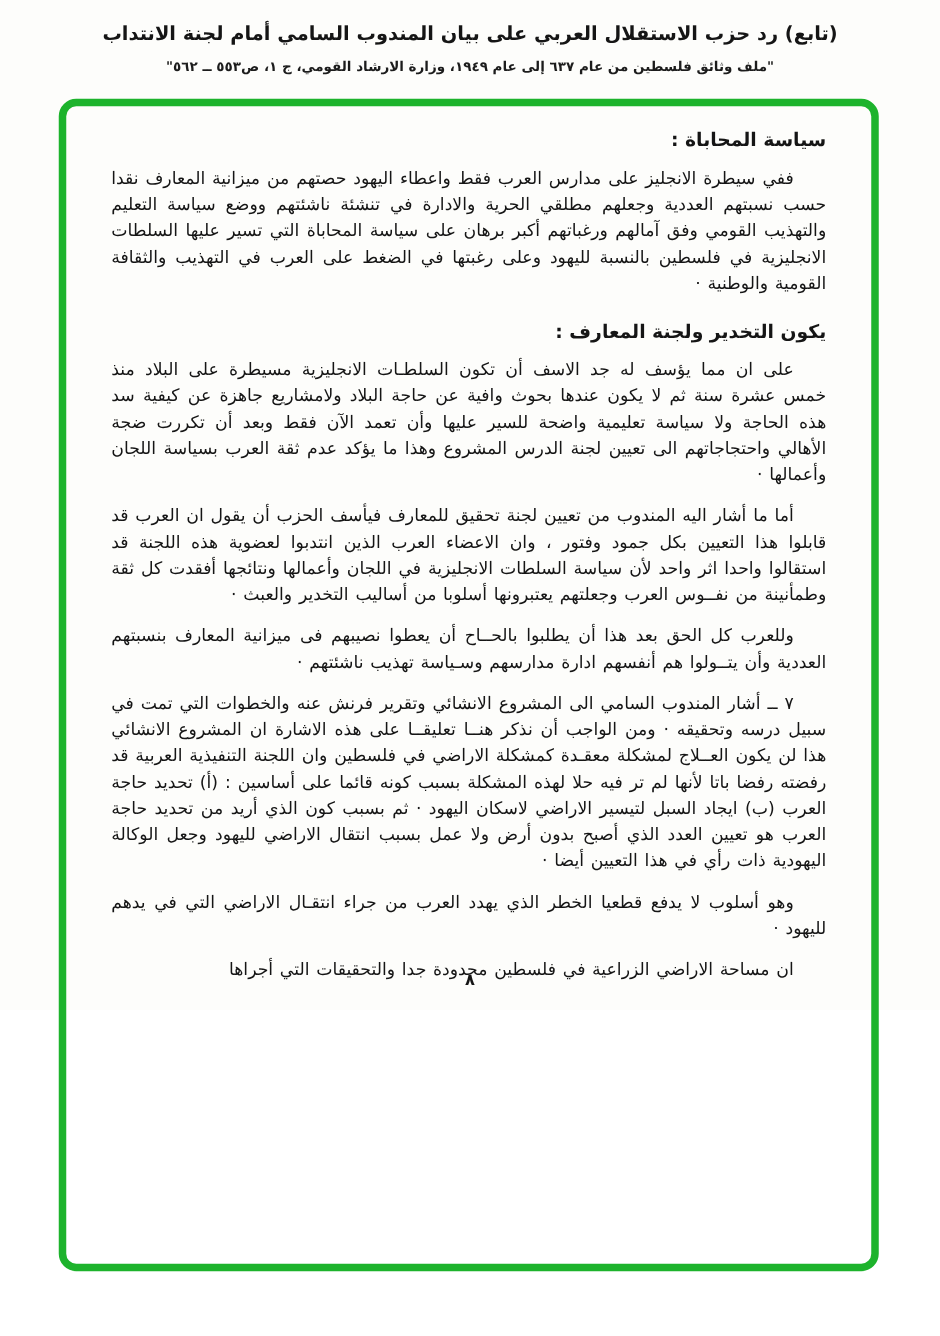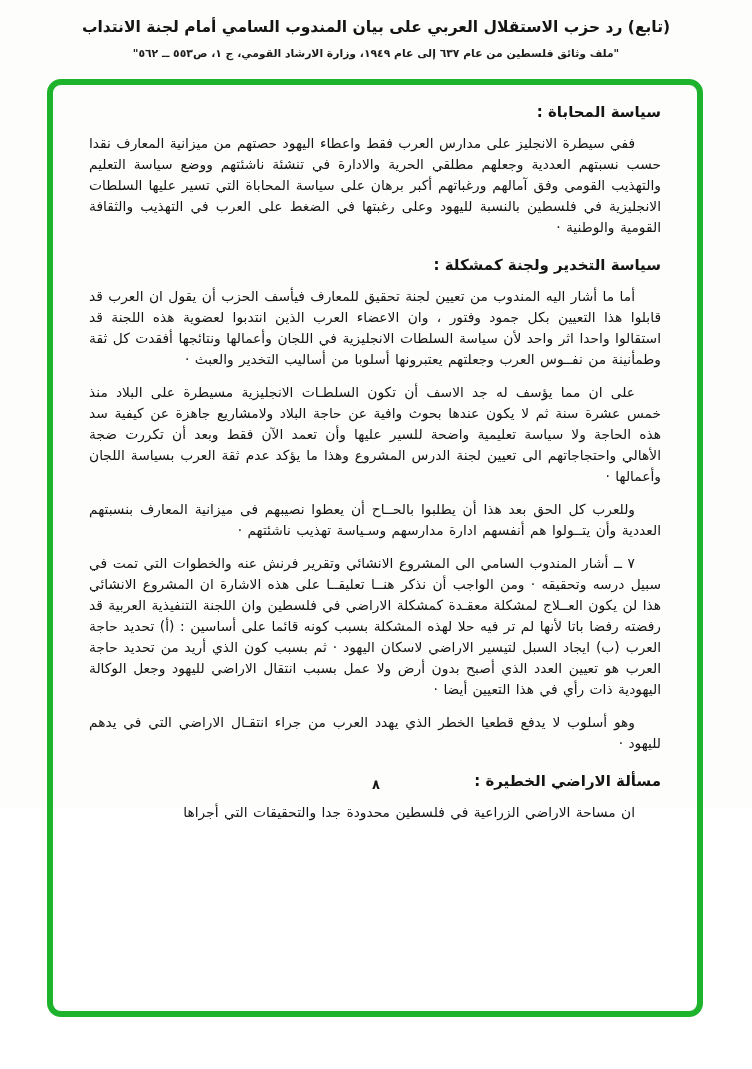--- a/index.html
+++ b/index.html
@@ -67,33 +67,32 @@
   </header>
 
   <div class="content-frame" style="border-color: rgb(29, 179, 44);">
 
     <section class="section">
       <h2 class="section-heading">سياسة المحاباة :</h2>
       <p class="para">ففي سيطرة الانجليز على مدارس العرب فقط واعطاء اليهود حصتهم من ميزانية المعارف نقدا حسب نسبتهم العددية وجعلهم مطلقي الحرية والادارة في تنشئة ناشئتهم ووضع سياسة التعليم والتهذيب القومي وفق آمالهم ورغباتهم أكبر برهان على سياسة المحاباة التي تسير عليها السلطات الانجليزية في فلسطين بالنسبة لليهود وعلى رغبتها في الضغط على العرب في التهذيب والثقافة القومية والوطنية ·</p>
     </section>
 
     <section class="section">
-      <h2 class="section-heading">سياسة التخدير ولجنة كمشكلة :</h2>
+      <h2 class="section-heading">يكون التخدير ولجنة المعارف :</h2>
+      <p class="para">على ان مما يؤسف له جد الاسف أن تكون السلطـات الانجليزية مسيطرة على البلاد منذ خمس عشرة سنة ثم لا يكون عندها بحوث وافية عن حاجة البلاد ولامشاريع جاهزة عن كيفية سد هذه الحاجة ولا سياسة تعليمية واضحة للسير عليها وأن تعمد الآن فقط وبعد أن تكررت ضجة الأهالي واحتجاجاتهم الى تعيين لجنة الدرس المشروع وهذا ما يؤكد عدم ثقة العرب بسياسة اللجان وأعمالها ·</p>
       <p class="para">أما ما أشار اليه المندوب من تعيين لجنة تحقيق للمعارف فيأسف الحزب أن يقول ان العرب قد قابلوا هذا التعيين بكل جمود وفتور ، وان الاعضاء العرب الذين انتدبوا لعضوية هذه اللجنة قد استقالوا واحدا اثر واحد لأن سياسة السلطات الانجليزية في اللجان وأعمالها ونتائجها أفقدت كل ثقة وطمأنينة من نفــوس العرب وجعلتهم يعتبرونها أسلوبا من أساليب التخدير والعبث ·</p>
-      <p class="para">على ان مما يؤسف له جد الاسف أن تكون السلطـات الانجليزية مسيطرة على البلاد منذ خمس عشرة سنة ثم لا يكون عندها بحوث وافية عن حاجة البلاد ولامشاريع جاهزة عن كيفية سد هذه الحاجة ولا سياسة تعليمية واضحة للسير عليها وأن تعمد الآن فقط وبعد أن تكررت ضجة الأهالي واحتجاجاتهم الى تعيين لجنة الدرس المشروع وهذا ما يؤكد عدم ثقة العرب بسياسة اللجان وأعمالها ·</p>
       <p class="para">وللعرب كل الحق بعد هذا أن يطلبوا بالحــاح أن يعطوا نصيبهم فى ميزانية المعارف بنسبتهم العددية وأن يتــولوا هم أنفسهم ادارة مدارسهم وسـياسة تهذيب ناشئتهم ·</p>
     </section>
 
     <section class="section">
       <p class="para">٧ ــ أشار المندوب السامي الى المشروع الانشائي وتقرير فرنش عنه والخطوات التي تمت في سبيل درسه وتحقيقه · ومن الواجب أن نذكر هنــا تعليقــا على هذه الاشارة ان المشروع الانشائي هذا لن يكون العــلاج لمشكلة معقـدة كمشكلة الاراضي في فلسطين وان اللجنة التنفيذية العربية قد رفضته رفضا باتا لأنها لم تر فيه حلا لهذه المشكلة بسبب كونه قائما على أساسين : (أ) تحديد حاجة العرب (ب) ايجاد السبل لتيسير الاراضي لاسكان اليهود · ثم بسبب كون الذي أريد من تحديد حاجة العرب هو تعيين العدد الذي أصبح بدون أرض ولا عمل بسبب انتقال الاراضي لليهود وجعل الوكالة اليهودية ذات رأي في هذا التعيين أيضا ·</p>
       <p class="para">وهو أسلوب لا يدفع قطعيا الخطر الذي يهدد العرب من جراء انتقـال الاراضي التي في يدهم لليهود ·</p>
     </section>
 
     <section class="section">
-      <h2 class="section-heading">مسألة الاراضي الخطيرة :</h2>
       <p class="para">ان مساحة الاراضي الزراعية في فلسطين محدودة جدا والتحقيقات التي أجراها</p>
     </section>
 
   </div>
 
   <footer>
     <div class="page-number">٨</div>
   </footer>
 
 </div>

